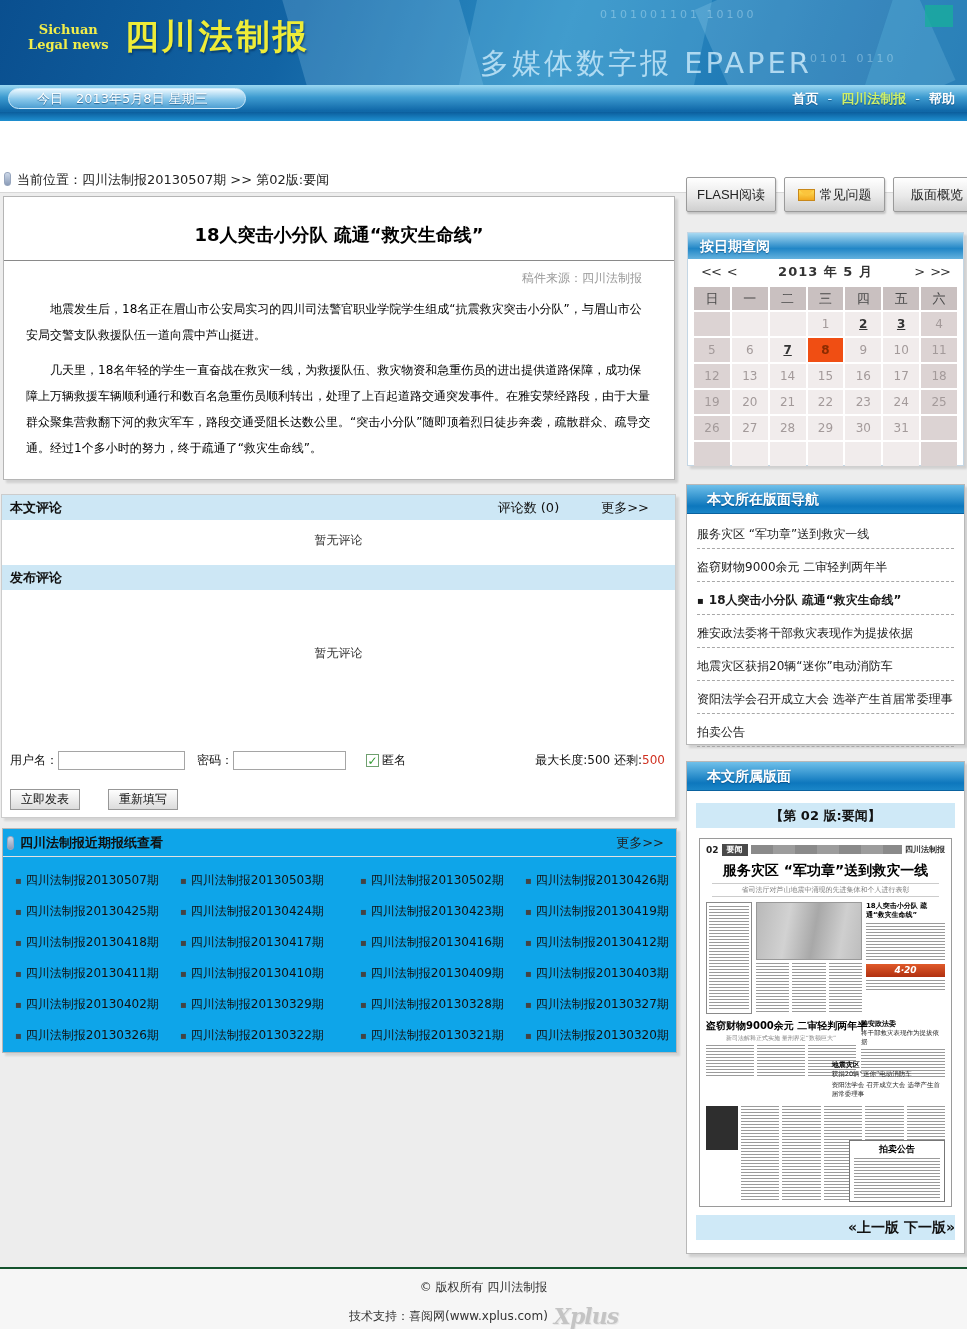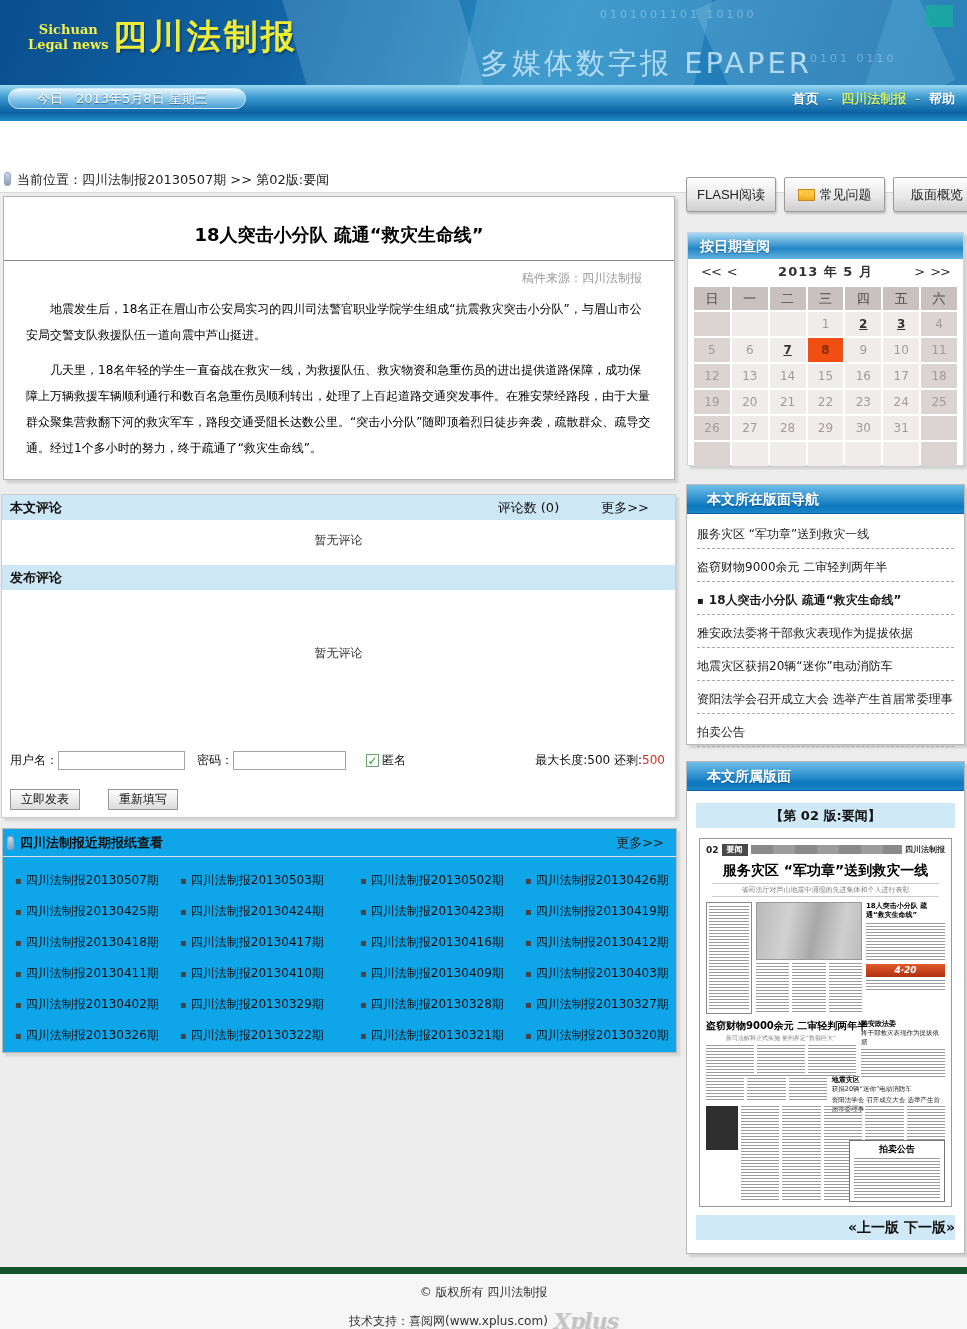--- a/index.html
+++ b/index.html
@@ -10,21 +10,21 @@
   
   .banner { position:absolute; left:0; top:0; width:967px; height:85px; overflow:hidden;
             background:linear-gradient(110deg,#0a4f8f 0%,#1264a4 30%,#2d8ec4 58%,#1a72b0 85%,#1264a4 100%); }
   .banner .shape { position:absolute; background:rgba(170,220,245,.22); transform:rotate(-16deg); }
   .banner .s1 { left:300px; top:-30px; width:170px; height:160px; }
   .banner .s2 { left:470px; top:-50px; width:230px; height:190px; background:rgba(120,195,230,.28); transform:rotate(12deg); }
   .banner .s3 { left:720px; top:-40px; width:210px; height:170px; background:rgba(180,230,250,.20); transform:rotate(-24deg); }
   .banner .s4 { left:880px; top:-20px; width:140px; height:140px; background:rgba(90,180,220,.35); transform:rotate(18deg); }
   .banner .s5 { left:925px; top:5px; width:28px; height:22px; background:#19ad9d; opacity:.8; transform:none; }
   .banner .bits { position:absolute; color:rgba(220,245,255,.35); font-size:11px; letter-spacing:3px; }
-  .logo { position:absolute; left:28px; top:14px; display:flex; align-items:center; gap:4px; }
+  .logo { position:absolute; left:28px; top:14px; display:flex; align-items:center; gap:16px; }
   .logo-en { color:#f2ee4a; font-weight:bold; font-size:13px; line-height:15px; text-align:center; font-family:"DejaVu Serif",serif; }
   .logo-cn { color:#eeec38; font-size:34px; font-weight:bold; letter-spacing:3px; font-family:"DejaVu Serif",serif;
              text-shadow:1px 2px 2px rgba(0,40,80,.55); }
   .epaper { position:absolute; left:480px; top:44px; font-size:29px; letter-spacing:3px; color:rgba(215,242,255,.75); }
 
   
   .navbar { position:absolute; left:0; top:85px; width:967px; height:27px;
             background:linear-gradient(#9bd8f2,#3d9bd0 45%,#1068a8 95%); }
   .date-pill { position:absolute; left:8px; top:3px; width:238px; height:21px; border-radius:11px;
                background:linear-gradient(#eef9ff,#86c6ea 55%,#4e9fd2); border:1px solid #cfeafa;
@@ -154,32 +154,32 @@
   .th-t2 { font-size:7px; font-weight:bold; color:#000; line-height:9px; }
   .th-badge { height:13px; background:linear-gradient(#e05a2a,#b03010); color:#fff; font-size:9px; font-weight:bold;
               line-height:13px; text-align:center; font-style:italic; }
   .th-row2 { display:flex; gap:5px; margin:5px 6px 0; height:52px; }
   .th-r2l { width:150px; }
   .th-t3 { font-size:10px; font-weight:bold; color:#000; text-align:center; white-space:nowrap; }
   .th-t3s { font-size:6px; color:#888; text-align:center; margin:1px 0 2px; }
   .th-r2r { flex:1; }
   .th-t4 { font-size:7px; font-weight:bold; color:#000; }
   .th-t4s { font-size:6.5px; font-weight:normal; color:#222; margin-bottom:2px; }
-  .th-row3 { display:flex; gap:5px; margin:4px 6px 0; height:26px; }
+  .th-row3 { display:flex; gap:5px; margin:4px 6px 0; height:26px;align-items:flex-end; }
   .th-row3 .left { width:150px; display:flex; gap:3px; }
   .th-row3 .left .gk { flex:1; }
   .th-bottom { position:relative; margin:5px 6px 0; height:96px; display:flex; gap:3px; }
   .th-ad { width:32px; height:44px; background:#2e2e2e; color:#ddd; font-size:6px; text-align:center; padding-top:3px; }
   .th-bottom .gk { flex:1; height:96px; }
   .th-auction { position:absolute; right:0; bottom:0; width:96px; height:62px; background:#fff; border:1px solid #777; padding:2px 4px; }
   .th-t7 { font-size:9px; font-weight:bold; text-align:center; color:#000; margin-bottom:2px; }
 
   
   .footer { position:absolute; left:0; top:1267px; width:967px; height:62px; background:#f6f6f6;
-            border-top:7px solid #14532d; text-align:center; font-size:12px; color:#333; }
+            border-top:2px solid #14532d; text-align:center; font-size:12px; color:#333; }
   .footer .l1 { margin-top:10px; }
   .footer .l2 { margin-top:7px; display:flex; justify-content:center; align-items:center; gap:6px; }
   .xlogo { font-style:italic; font-weight:bold; font-size:22px; color:#c4c4c4; letter-spacing:-1px;
            text-shadow:1px 1px 0 #e8e8e8; font-family:"DejaVu Serif",serif; }
 </style>
 </head>
 <body>
 
 <div id="page">
 

